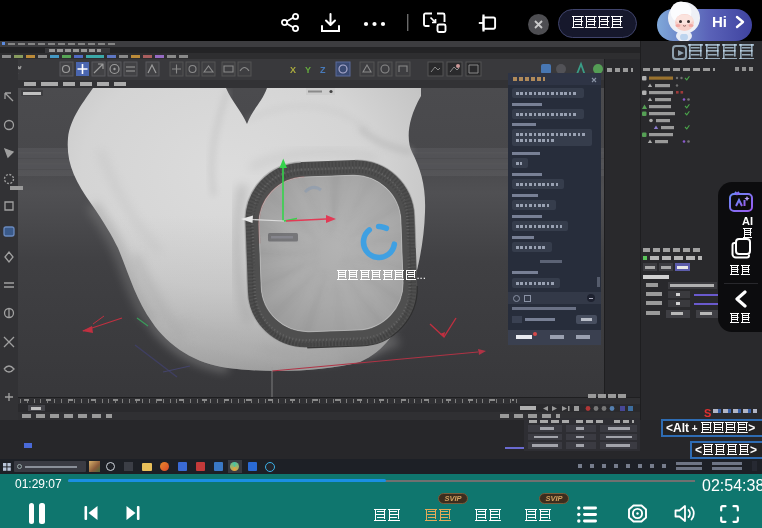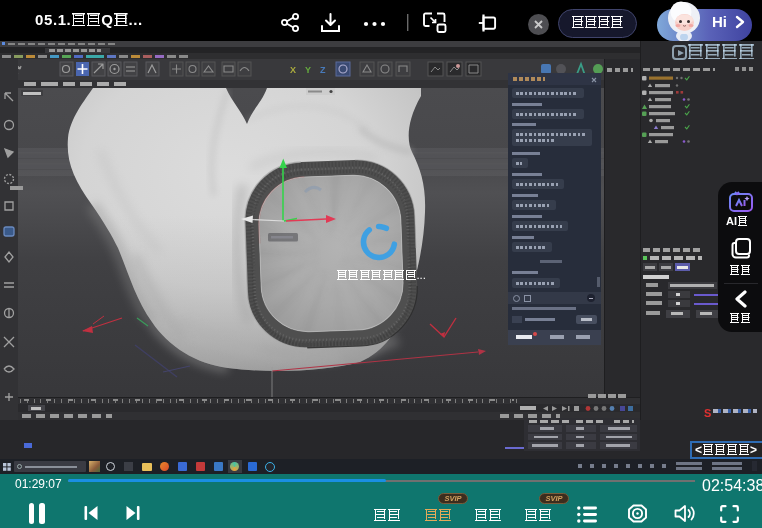--- a/index.html
+++ b/index.html
@@ -5,21 +5,20 @@
 html,body{width:762px;height:528px;background:#000;overflow:hidden;font-family:"Liberation Sans",sans-serif}
 .abs{position:absolute}
 #stage{position:relative;width:762px;height:528px;background:#000}
 
 .z{display:inline-block;width:.88em;height:.9em;margin:0 .06em;vertical-align:-.08em;background-image:linear-gradient(currentColor,currentColor),linear-gradient(currentColor,currentColor),linear-gradient(currentColor,currentColor),linear-gradient(currentColor,currentColor),linear-gradient(currentColor,currentColor),linear-gradient(currentColor,currentColor),linear-gradient(currentColor,currentColor);background-size:100% 12%,84% 11%,100% 12%,11% 100%,11% 84%,58% 10%,58% 10%;background-position:50% 0,50% 47%,50% 100%,10% 50%,90% 0,50% 22%,50% 72%;background-repeat:no-repeat}
 </style></head>
 <body>
 <div id="stage">
 
 <div class="abs" style="left:0;top:0;width:762px;height:41px;background:#000">
-  <div class="abs" style="left:35px;top:11px;font-size:15px;font-weight:bold;color:#fff;letter-spacing:.6px">05.1.<span class="z"></span><span class="z"></span>Q<span class="z"></span>...</div>
   <svg class="abs" style="left:270px;top:8px" width="240" height="30" viewBox="0 0 240 30">
 
     <g stroke="#fff" stroke-width="1.8" fill="none" transform="translate(12,6)">
       <circle cx="13.5" cy="2.5" r="2.6"></circle>
           <circle cx="2.5" cy="8.5" r="2.6"></circle>
           <circle cx="13.5" cy="14.5" r="2.6"></circle>
       <line x1="5" y1="7.2" x2="11" y2="3.8"></line>
           <line x1="5" y1="9.8" x2="11" y2="13.2"></line>
     </g>
 
@@ -546,36 +545,37 @@
   <div class="abs" style="left:89px;top:204px;width:3px;height:10px;background:#555c6c"></div>
 </div>
 
 <div class="abs" style="left:336px;top:269px;color:#fff;font-size:11.5px"><span class="z"></span><span class="z"></span><span class="z"></span><span class="z"></span><span class="z"></span><span class="z"></span><span class="z"></span>...</div>
 
 <div class="abs" style="left:672px;top:43px;color:rgba(198,226,246,0.7);font-size:17px;font-weight:bold"><span style="display:inline-block;width:15px;height:15px;border-radius:4px;border:2px solid rgba(198,226,246,0.65);vertical-align:-2px;position:relative"><span style="position:absolute;left:4px;top:3px;width:0;height:0;border-left:6px solid rgba(198,226,246,0.65);border-top:3.5px solid transparent;border-bottom:3.5px solid transparent"></span></span><span class="z"></span><span class="z"></span><span class="z"></span><span class="z"></span></div>
 
 <div class="abs" style="left:704px;top:407px;font-size:11px;font-weight:bold;color:#e03030">S</div>
 <div class="abs" style="left:713px;top:409px;width:44px;height:4px;background:repeating-linear-gradient(90deg,#c8cde0 0 5px,#3a6ac0 5px 8px,transparent 8px 10px);opacity:.85"></div>
 
+<div class="abs" style="left:661px;top:419px;width:101px;height:18px;background:rgba(35,35,35,0.85);border:2px solid #2e6cb3;border-right:none;color:#fff;font-size:12px;font-weight:bold;line-height:14px;padding-left:3px;white-space:nowrap">&lt;Alt<span style="font-size:10px"> + </span><span class="z"></span><span class="z"></span><span class="z"></span><span class="z"></span>&gt;</div>
 <div class="abs" style="left:690px;top:441px;width:72px;height:18px;background:rgba(35,35,35,0.85);border:2px solid #2e6cb3;border-right:none;color:#fff;font-size:12px;font-weight:bold;line-height:14px;padding-left:3px;white-space:nowrap">&lt;<span class="z"></span><span class="z"></span><span class="z"></span><span class="z"></span>&gt;</div>
 
 <div class="abs" style="left:718px;top:182px;width:44px;height:150px;background:#0c0c0e;border-radius:14px 0 0 14px">
   <svg class="abs" style="left:11px;top:9px" width="24" height="22" viewBox="0 0 24 22">
     <defs>
           <linearGradient id="aig" x1="0" y1="0" x2="1" y2="1">
             <stop offset="0" stop-color="#6a8af5"></stop>
             <stop offset="1" stop-color="#9a5af0"></stop>
           </linearGradient>
         </defs>
     <rect x="1" y="3" width="22" height="17" rx="4" fill="none" stroke="url(#aig)" stroke-width="2"></rect>
     <path d="M6 1 l2 2 2-2" stroke="url(#aig)" stroke-width="2" fill="none"></path>
     <path d="M7 15 l3 -6 3 6 M15.5 9 v6" stroke="url(#aig)" stroke-width="2" fill="none"></path>
     <path d="M18 5 l0.8 1.8 1.8 0.8 -1.8 0.8 -0.8 1.8 -0.8 -1.8 -1.8 -0.8 1.8 -0.8 z" fill="#b8a0f8"></path>
   </svg>
-  <div class="abs" style="left:8px;top:33px;color:#fff;font-size:11px;font-weight:bold">AI<span class="z"></span></div>
+  <div class="abs" style="left:24px;top:33px;color:#fff;font-size:11px;font-weight:bold">AI<span class="z"></span></div>
   <svg class="abs" style="left:13px;top:56px" width="21" height="21" viewBox="0 0 21 21">
     <rect x="5" y="1" width="14" height="15" rx="3" fill="none" stroke="#fff" stroke-width="2"></rect>
     <path d="M5 5 h-1.5 a2 2 0 0 0 -2 2 v9 a3.5 3.5 0 0 0 3.5 3.5 h11 a2 2 0 0 0 2 -2 v-1" fill="none" stroke="#fff" stroke-width="2"></path>
   </svg>
   <div class="abs" style="left:11px;top:82px;color:#fff;font-size:11px"><span class="z"></span><span class="z"></span></div>
   <div class="abs" style="left:6px;top:101px;width:34px;height:1px;background:#28282c"></div>
   <svg class="abs" style="left:15px;top:108px" width="16" height="18">
         <path d="M12 2 L4 9 l8 7" stroke="#fff" stroke-width="3.2" fill="none" stroke-linecap="round" stroke-linejoin="round"></path>
       </svg>
   <div class="abs" style="left:11px;top:130px;color:#fff;font-size:11px"><span class="z"></span><span class="z"></span></div>

